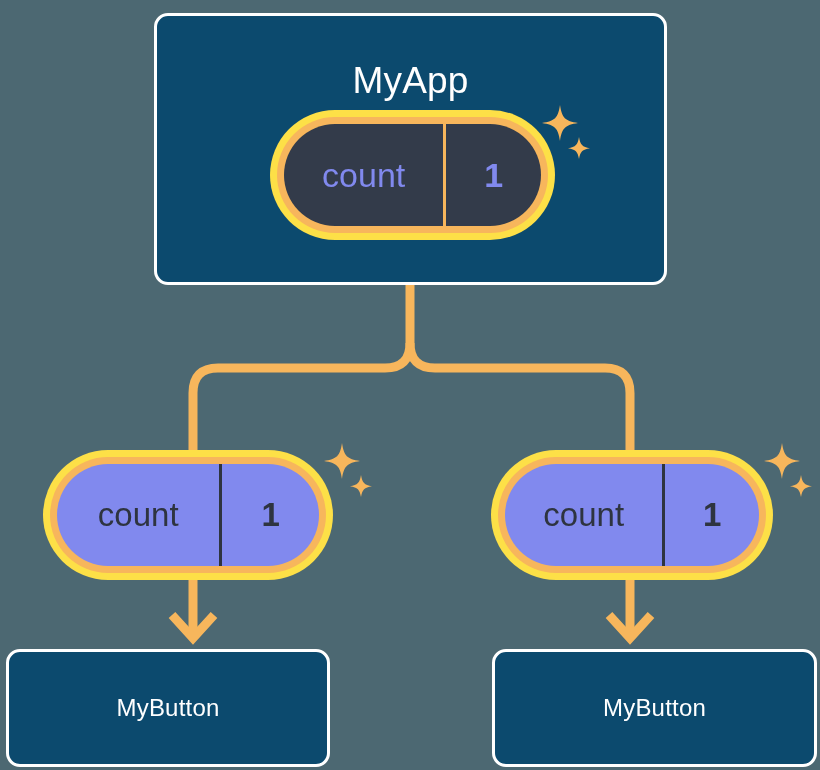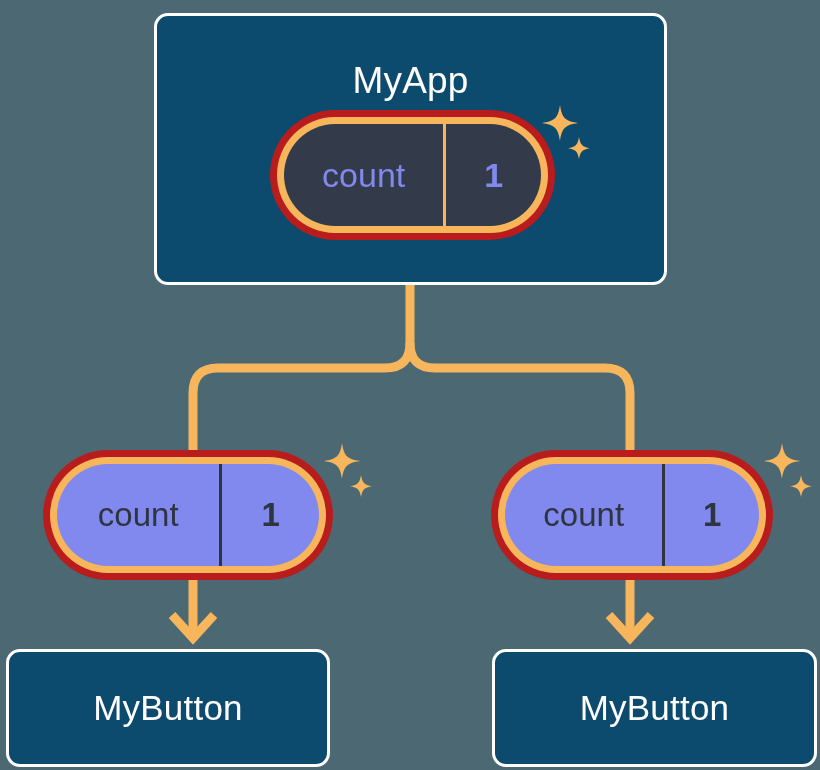--- a/index.html
+++ b/index.html
@@ -21,27 +21,27 @@
   #myapp-card { left:154px; top:13px; width:513px; height:272px; }
   #btn-left   { left:6px;   top:649px; width:324px; height:118px; }
   #btn-right  { left:492px; top:649px; width:325px; height:118px; }
 
   .card-title {
     position:absolute; left:0; right:0; text-align:center;
     color:#ffffff; font-size:37px; letter-spacing:0.2px; font-weight:400;
     white-space:nowrap;
   }
   #myapp-title { top:44px; }
-  .btn-title { top:50%; transform:translateY(-50%); font-size:35px; }
+  .btn-title { top:50%; transform:translateY(-50%); font-size:24px; }
 
   
   .pill {
     position:absolute;
     border-radius:999px;
-    background:#b91c1c;              
+    background:#fde047;              
     padding:7px;
     z-index:4;
   }
   .pill-mid {
     width:100%; height:100%;
     border-radius:999px;
     background:#f7b65c;              
     padding:7px;
   }
   .pill-inner {

